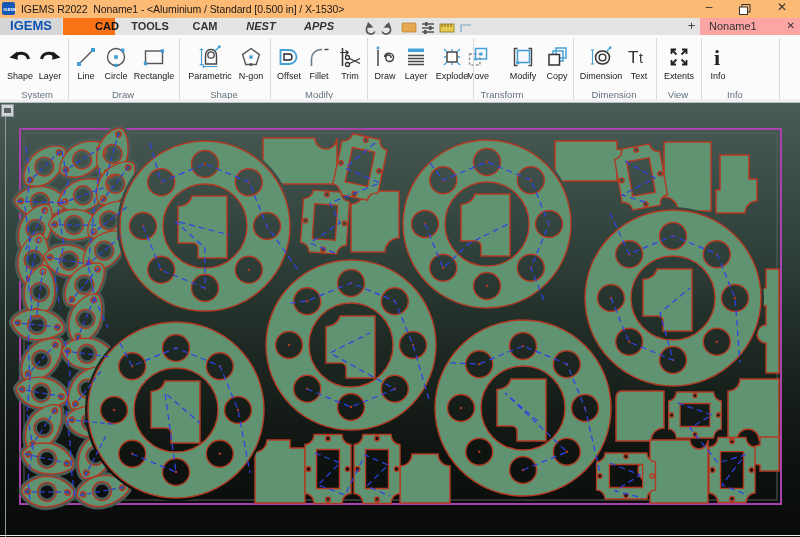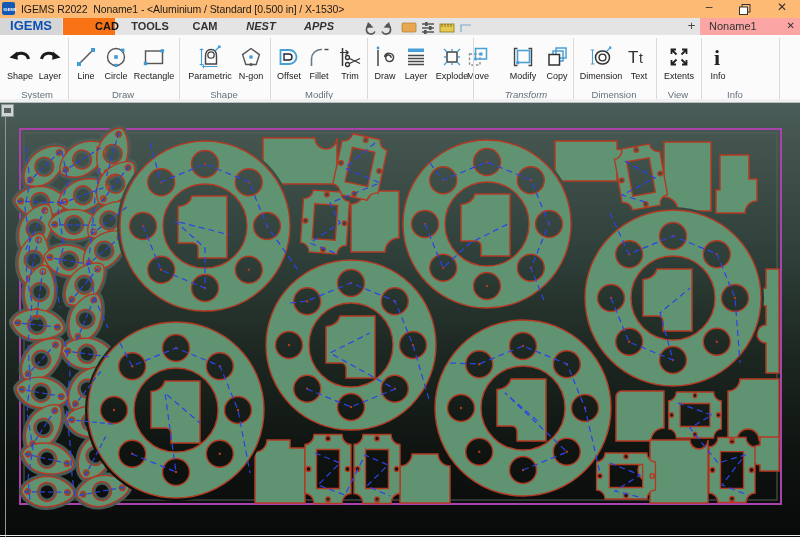--- a/index.html
+++ b/index.html
@@ -247,21 +247,21 @@
 <div class="gsep" style="left:473px;"></div>
 <div class="gsep" style="left:573px;"></div>
 <div class="gsep" style="left:656px;"></div>
 <div class="gsep" style="left:701px;"></div>
 <div class="gsep" style="left:779px;"></div>
 <div class="glab" style="left:12px;width:50px;">System</div>
 <div class="glab" style="left:98px;width:50px;text-align:center;">Draw</div>
 <div class="glab" style="left:199px;width:50px;">Shape</div>
 <div class="glab" style="left:294px;width:50px;">Modify</div>
 <div class="glab" style="left:396px;width:50px;margin-top:46px;">Group</div>
-<div class="glab" style="left:498px;width:56px;font-style:italic;">Transform</div>
+<div class="glab" style="left:474px;width:56px;">Transform</div>
 <div class="glab" style="left:586px;width:56px;">Dimension</div>
 <div class="glab" style="left:653px;width:50px;">View</div>
 <div class="glab" style="left:710px;width:50px;">Info</div>
 </div>
 <div id="ribbonbot"></div>
 <div id="canvas"><svg width="800" height="434" viewBox="0 0 800 434">
       <defs>
         <linearGradient id="bg" gradientUnits="userSpaceOnUse" x1="0" y1="0" x2="0" y2="434">
           <stop offset="0" stop-color="#4b5d59"></stop>
           <stop offset="0.12" stop-color="#41514b"></stop>

